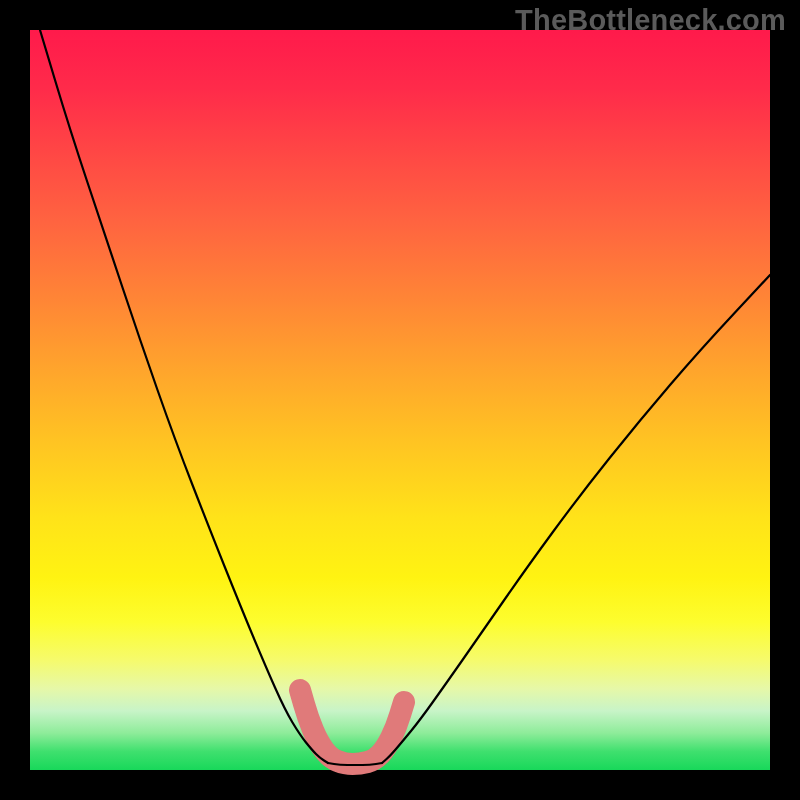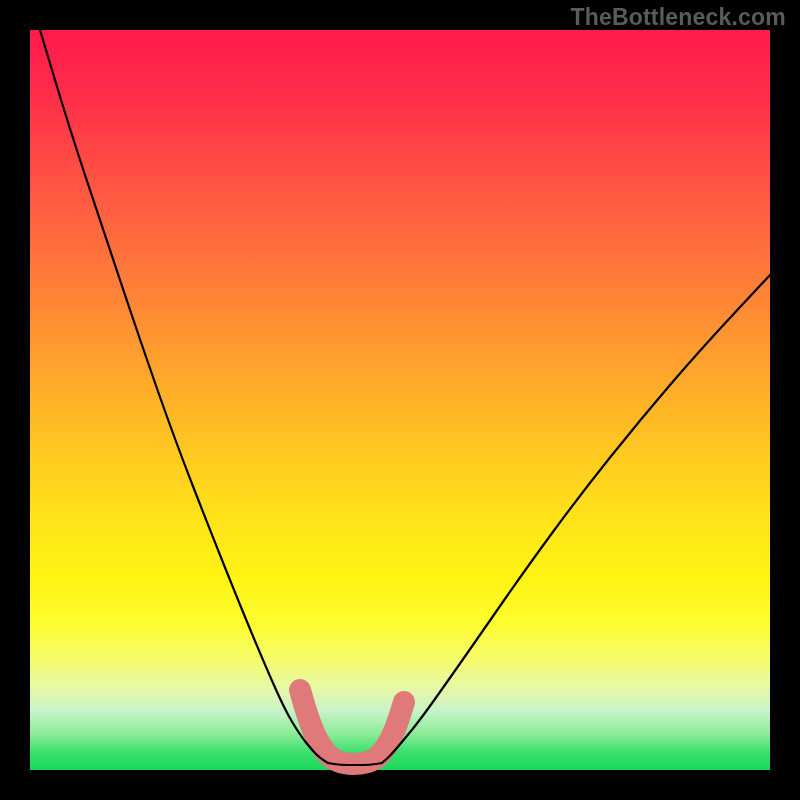--- a/index.html
+++ b/index.html
@@ -40,21 +40,21 @@
       #c8f4c8 92%,
       #8eec9a 95%,
       #3fe06e 97.5%,
       #18d85a 100%);
   }
   .watermark {
     position: absolute;
     top: 4px;
     right: 14px;
     font-family: Arial, Helvetica, sans-serif;
-    font-size: 23px;
+    font-size: 29px;
     font-weight: 600;
     color: #5b5b5b;
     letter-spacing: 0.2px;
     user-select: none;
   }
   svg.curves {
     position: absolute;
     left: 30px;
     top: 30px;
     width: 740px;

